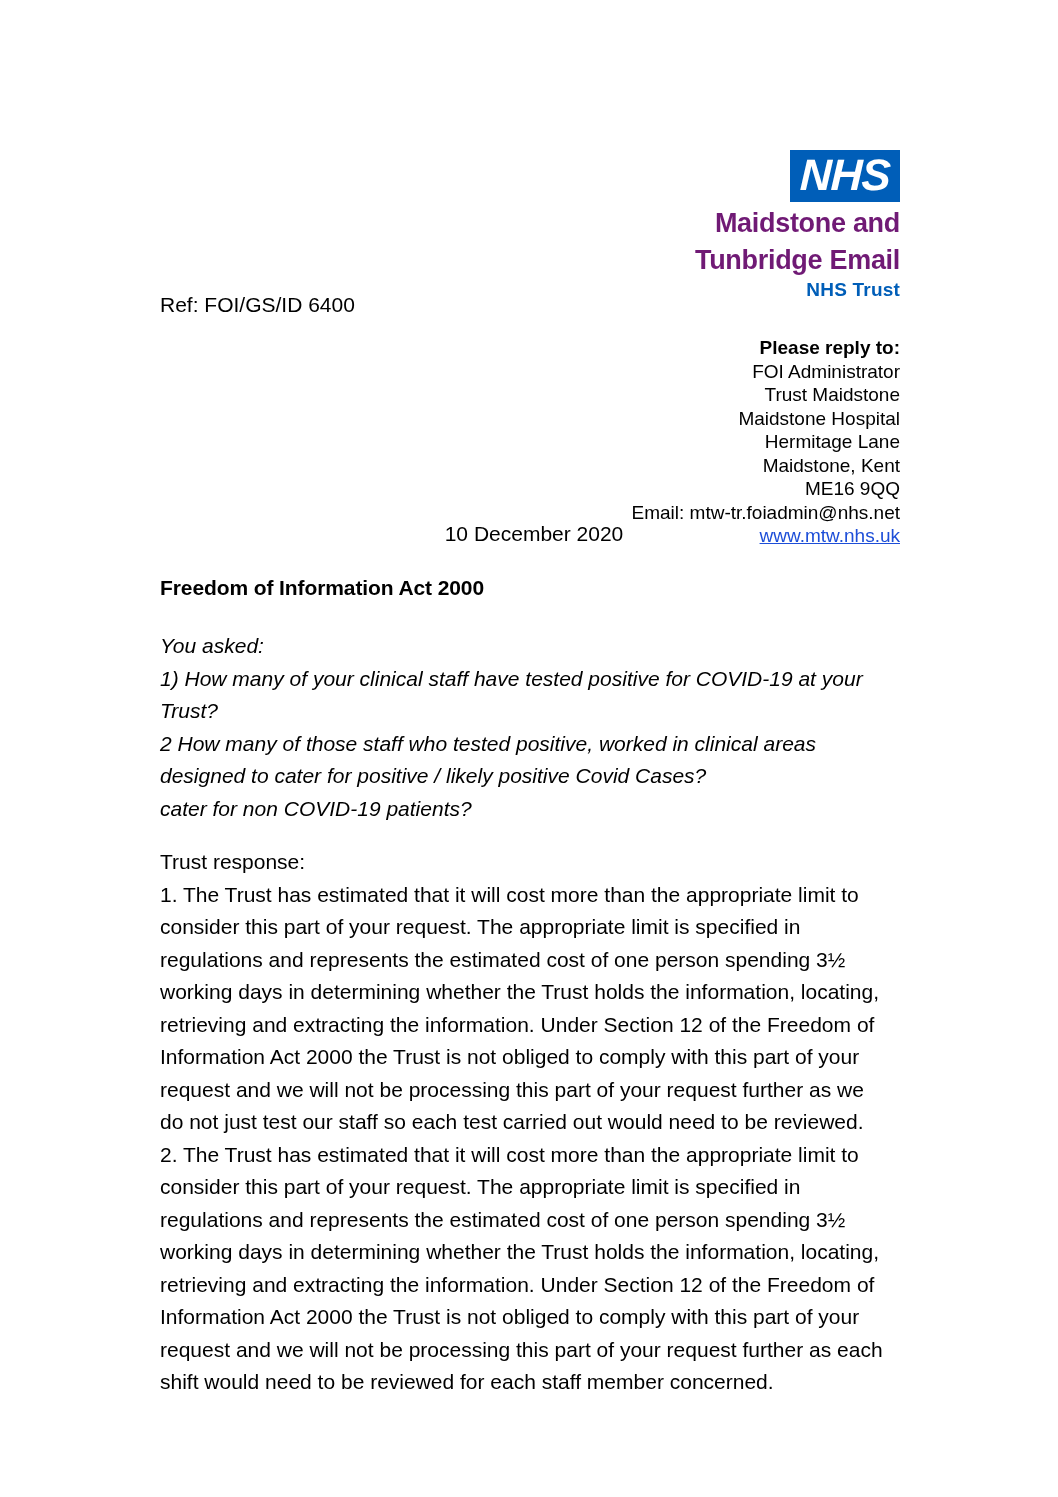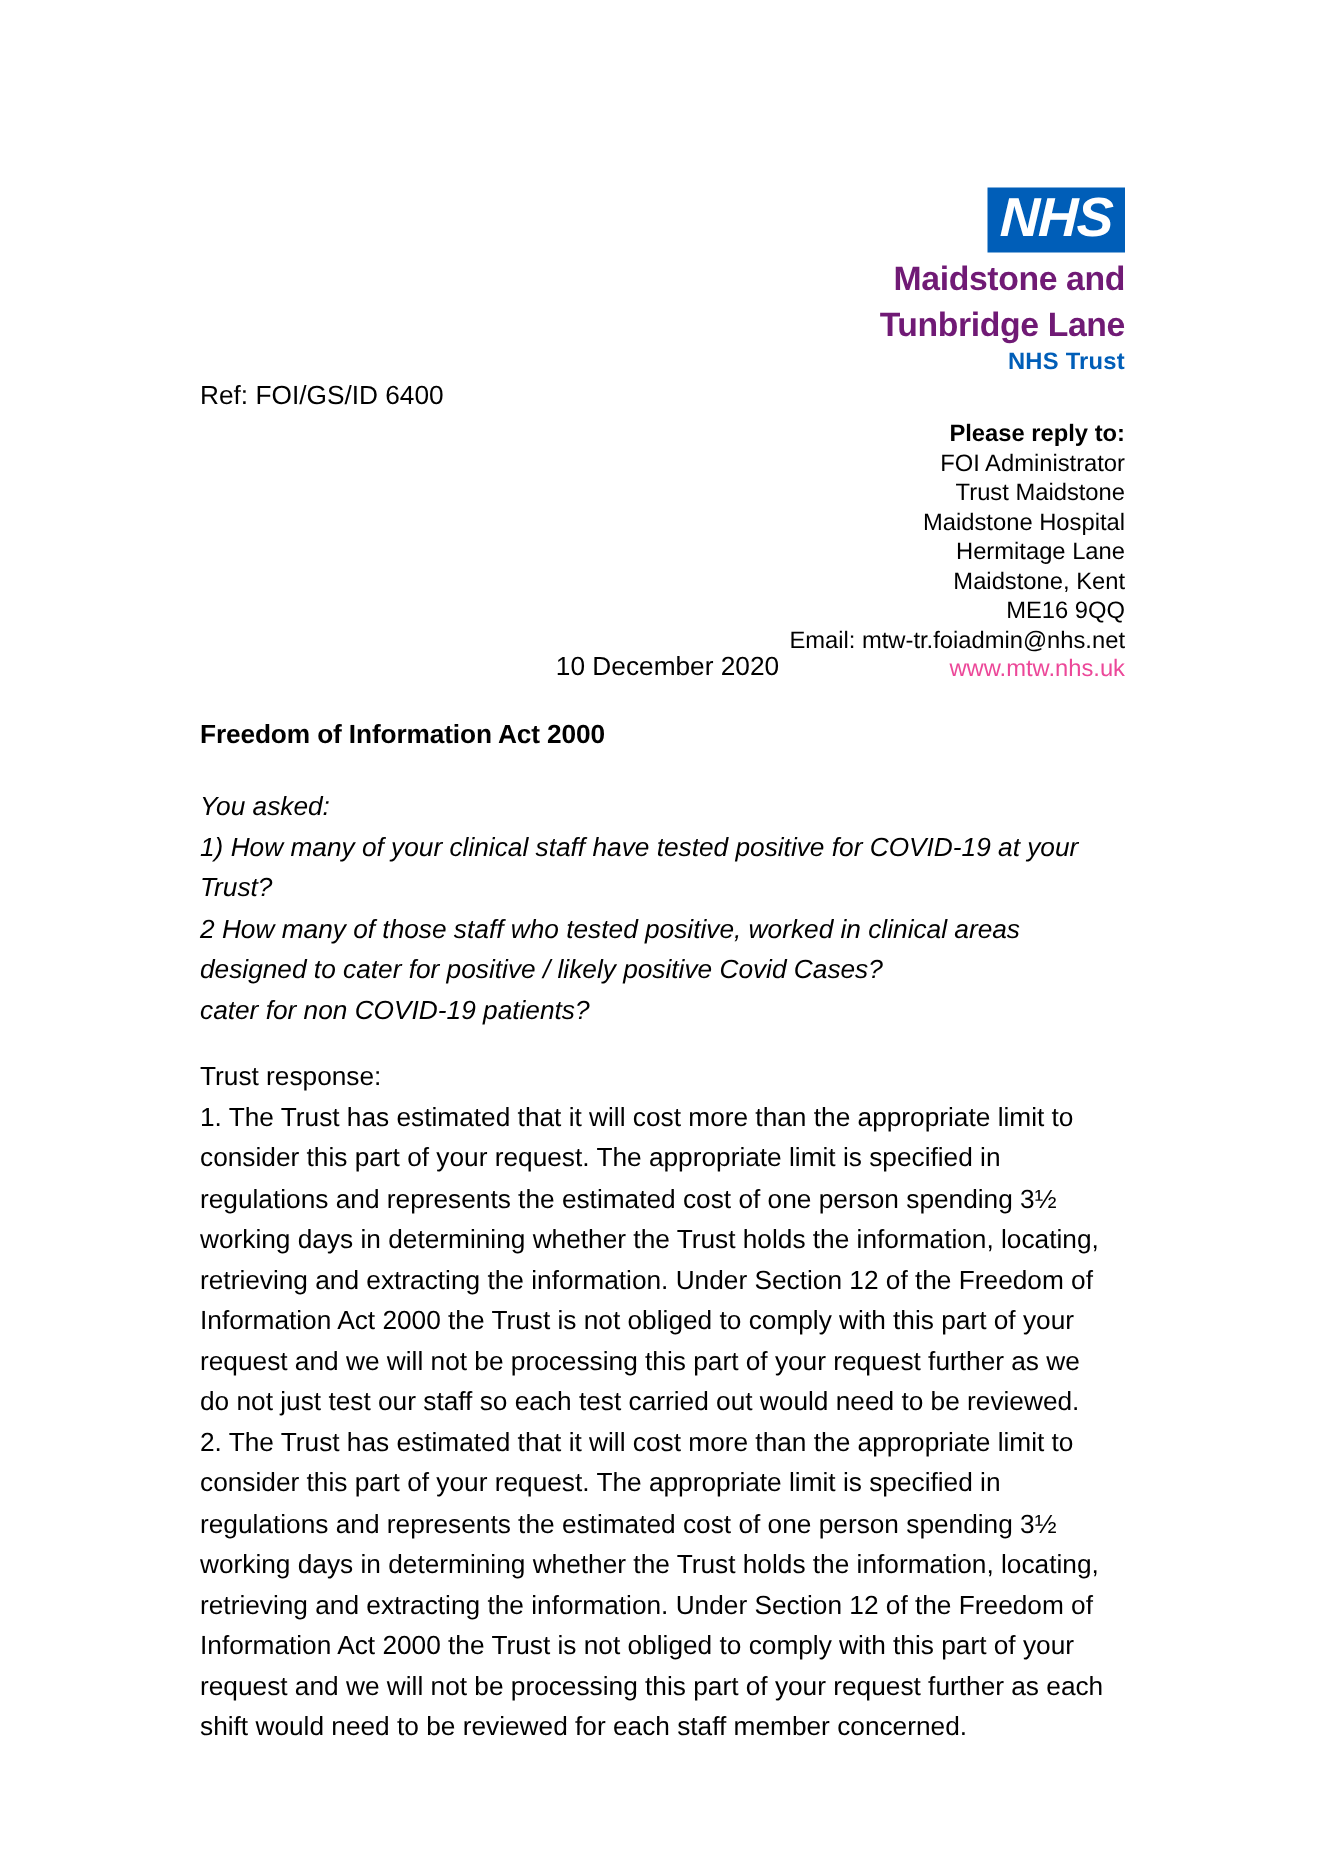--- a/index.html
+++ b/index.html
@@ -60,41 +60,42 @@
     font-family: "Liberation Sans", sans-serif;
     font-weight: bold;
     font-size: 19px;
     letter-spacing: 0.2px;
   }
 
   
   .ref-line {
     position: absolute;
     left: 160px;
-    top: 304px;
+    top: 292px;
     font-size: 21px;
     line-height: 26px;
     white-space: nowrap;
   }
 
   
   .replyto {
     position: absolute;
     right: 158px;
     top: 336px;
     text-align: right;
     font-size: 19px;
     line-height: 23.5px;
     white-space: nowrap;
   }
   .replyto .hdr {
     font-weight: bold;
   }
   .replyto .weblink {
-    color: #ec4899;
+    color: #1d4ed8;
+    text-decoration: underline;
   }
 
   
   .letter {
     position: absolute;
     left: 160px;
     top: 520px;
     width: 748px;
   }
   .date-line {
@@ -128,21 +129,21 @@
 </head>
 <body>
 
 <div class="page">
 
   <div class="logo-block">
     <div class="nhs-box">
       <span class="nhs-box-text">NHS</span>
     </div>
     <div class="trust-name">Maidstone and</div>
-    <div class="trust-name">Tunbridge Lane</div>
+    <div class="trust-name">Tunbridge Email</div>
     <div class="trust-suffix">NHS Trust</div>
   </div>
 
   <div class="ref-line">Ref: FOI/GS/ID 6400</div>
 
   <div class="replyto">
     <div class="hdr">Please reply to:</div>
     <div>FOI Administrator</div>
     <div>Trust Maidstone</div>
     <div>Maidstone Hospital</div>

